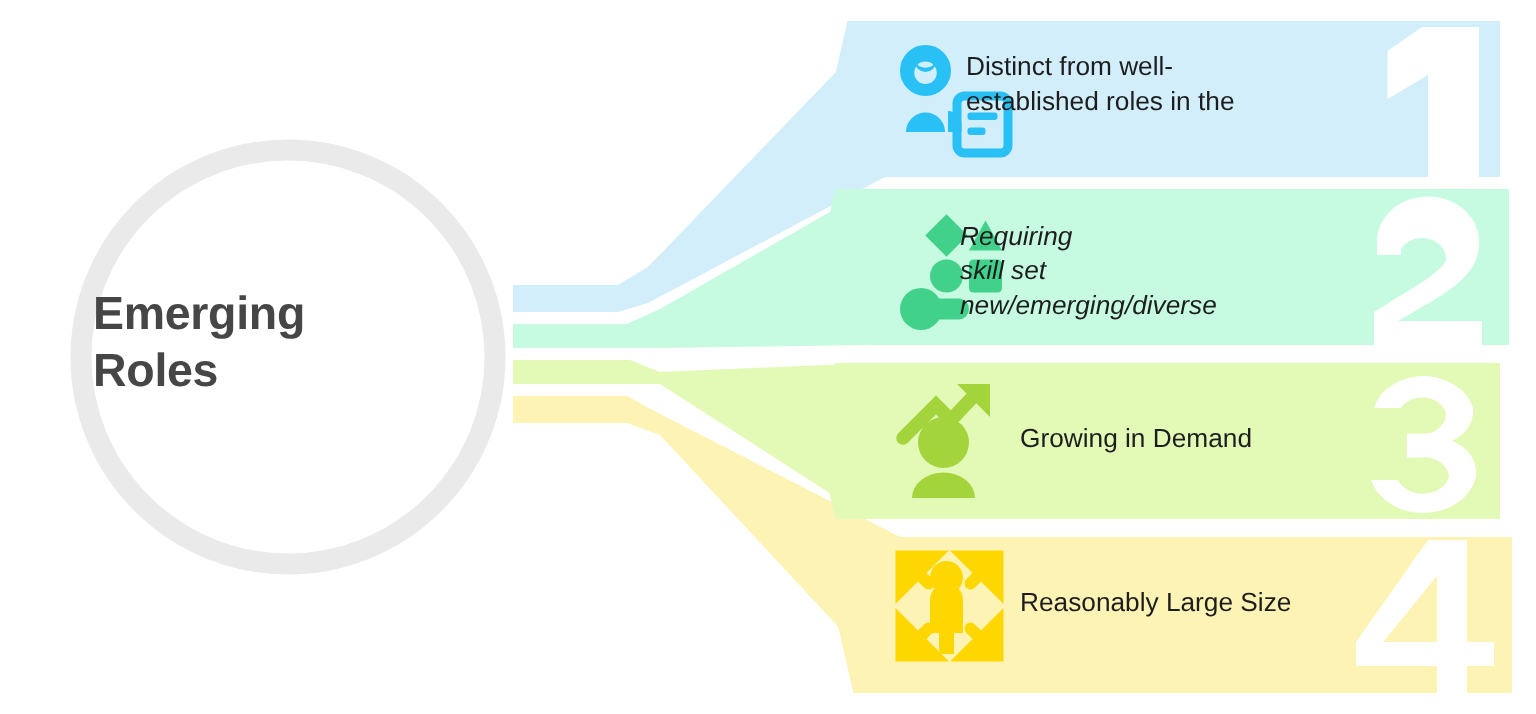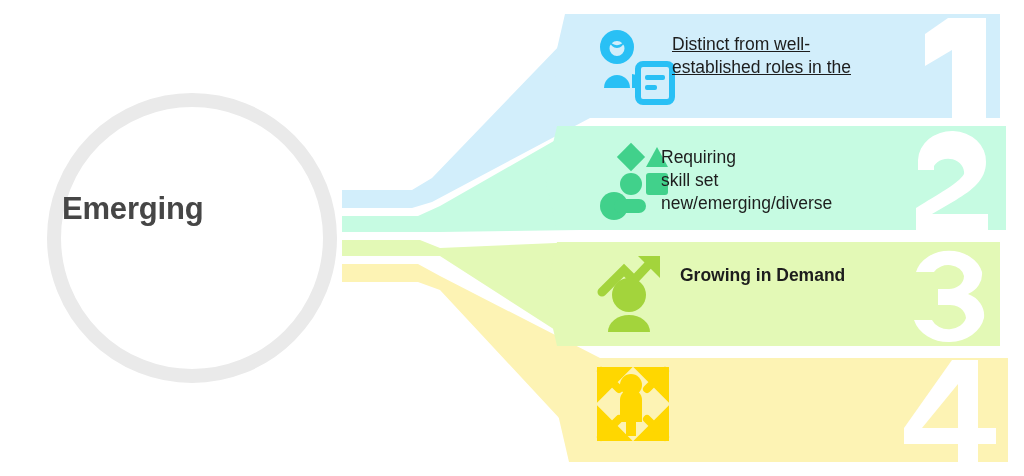--- a/index.html
+++ b/index.html
@@ -39,23 +39,23 @@
   }
   .hub-label span { display: block; }
 
   .panel-text {
     position: absolute;
     font-size: 17.5px;
     line-height: 1.32;
     color: #1d1d1d;
     width: 230px;
   }
-  .pt1 { left: 672px; top: 33px; text-decoration: underline; }
-  .pt2 { left: 661px; top: 146px; }
-  .pt3 { left: 680px; top: 264px; font-weight: bold; }
+  .pt1 { left: 644px; top: 33px; }
+  .pt2 { left: 640px; top: 146px; font-style: italic; }
+  .pt3 { left: 680px; top: 281px; }
   .pt4 { left: 680px; top: 390px; }
 </style>
 </head>
 <body>
 
 <div id="stage">
 
   <svg id="art" width="1024" height="476" viewBox="0 0 1024 476">
 
     <g>
@@ -128,31 +128,35 @@
         <path d="M601,371 L623,371 L601,393 Z M601,371 L619,389" stroke="#ffd700" stroke-width="8" fill="#ffd700" stroke-linecap="round"></path>
         <path d="M665,371 L665,393 L643,371 Z M665,371 L647,389" stroke="#ffd700" stroke-width="8" fill="#ffd700" stroke-linecap="round"></path>
         <path d="M601,437 L601,415 L623,437 Z M601,437 L619,419" stroke="#ffd700" stroke-width="8" fill="#ffd700" stroke-linecap="round"></path>
         <path d="M665,437 L643,437 L665,415 Z M665,437 L647,419" stroke="#ffd700" stroke-width="8" fill="#ffd700" stroke-linecap="round"></path>
       </g>
     </g>
   </svg>
 
   <div class="hub-label">
     <span>Emerging</span>
+    <span>Roles</span>
   </div>
 
   <div class="panel-text pt1">
     <div>Distinct from well-</div>
     <div>established roles in the</div>
   </div>
 
   <div class="panel-text pt2">
     <div>Requiring</div>
     <div>skill set</div>
     <div>new/emerging/diverse</div>
   </div>
 
   <div class="panel-text pt3">
     <div>Growing in Demand</div>
   </div>
 
+  <div class="panel-text pt4">
+    <div>Reasonably Large Size</div>
+  </div>
 
 </div>
 
 </body></html>

